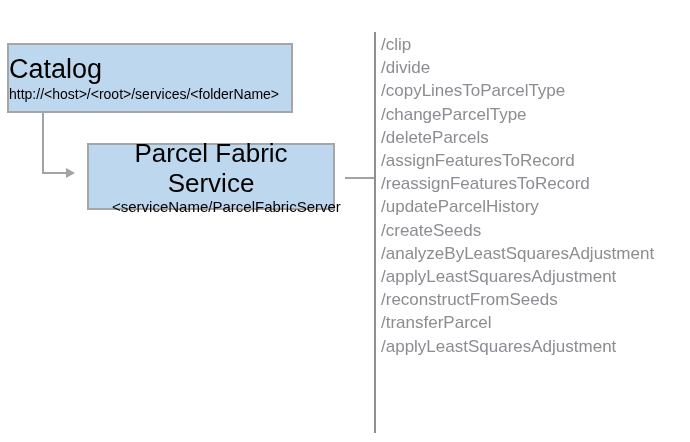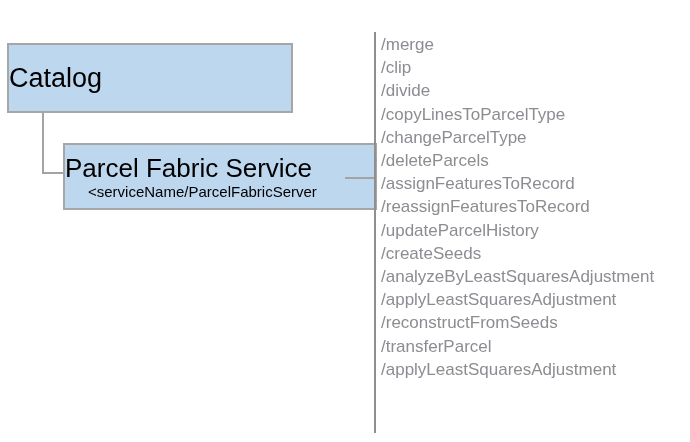--- a/index.html
+++ b/index.html
@@ -21,21 +21,21 @@
 
   .node{
     position:absolute;
     background:var(--box-fill);
     border:2px solid var(--box-border);
     display:flex;flex-direction:column;
     align-items:flex-start;justify-content:center;
     text-align:center;color:var(--box-text);
   }
   .node-catalog{left:7px;top:43px;width:286px;height:70px;}
-  .node-service{left:63px;top:143px;width:314px;height:67px;}
+  .node-service{left:87px;top:143px;width:248px;height:67px;}
   .node-title{font-size:27px;line-height:31px;color:var(--box-text);}
   .node-service .node-title{font-size:26px;line-height:30px;}
   .node-subtitle{font-size:14px;line-height:18px;color:var(--box-text);white-space:nowrap;}
   .node-service .node-subtitle{font-size:15px;margin-left:23px;}
 
   .conn{position:absolute;background:var(--connector);}
   .conn-v{left:42px;top:113px;width:2px;height:61px;}
   .conn-h{left:42px;top:172px;width:26px;height:2px;}
   .arrow-head{
     position:absolute;left:66px;top:168px;
@@ -61,37 +61,37 @@
     white-space:nowrap;
   }
 </style>
 </head>
 <body>
 
 <div class="canvas">
 
   <div class="node node-catalog">
     <div class="node-title">Catalog</div>
+    <div class="node-subtitle">http://&lt;host&gt;/&lt;root&gt;/services/&lt;folderName&gt;</div>
   </div>
 
   <div class="conn conn-v"></div>
   <div class="conn conn-h"></div>
   <div class="arrow-head"></div>
 
   <div class="node node-service">
     <div class="node-title">Parcel Fabric Service</div>
     <div class="node-subtitle">&lt;serviceName/ParcelFabricServer</div>
   </div>
 
   <div class="conn conn-service"></div>
 
   <div class="divider"></div>
 
   <ul class="endpoints">
-      <li>/merge</li>
       <li>/clip</li>
       <li>/divide</li>
       <li>/copyLinesToParcelType</li>
       <li>/changeParcelType</li>
       <li>/deleteParcels</li>
       <li>/assignFeaturesToRecord</li>
       <li>/reassignFeaturesToRecord</li>
       <li>/updateParcelHistory</li>
       <li>/createSeeds</li>
       <li>/analyzeByLeastSquaresAdjustment</li>

